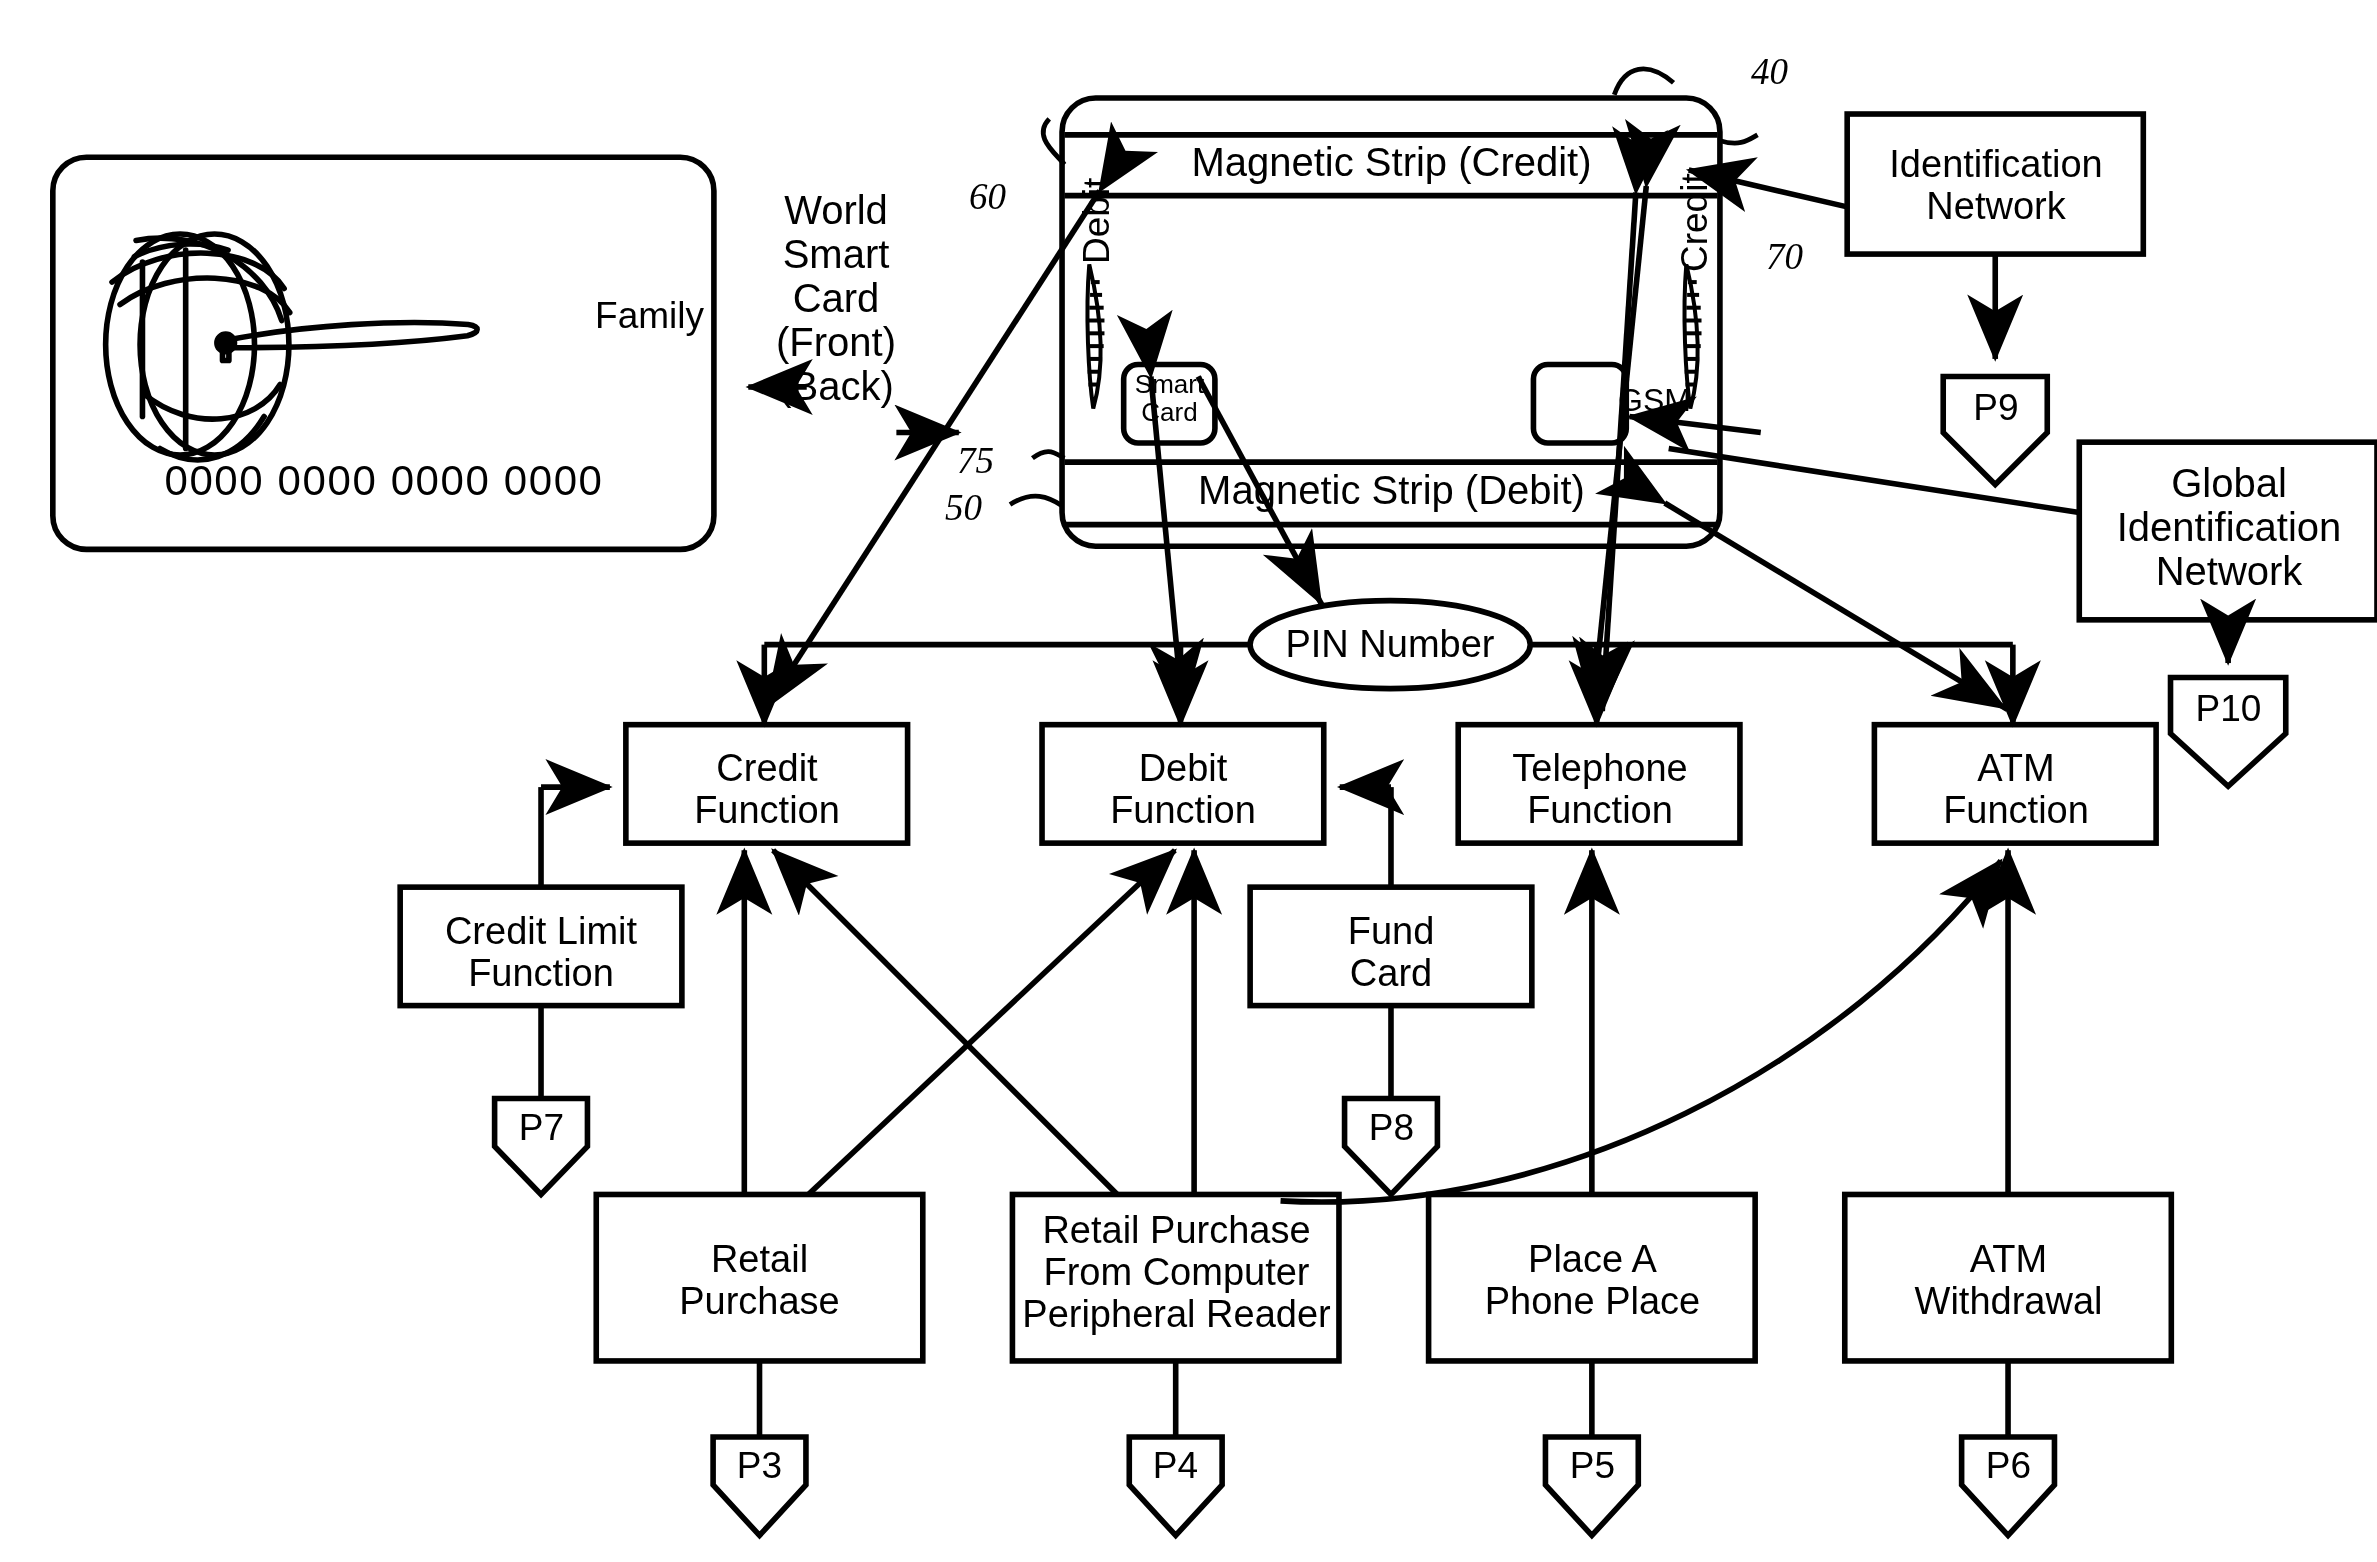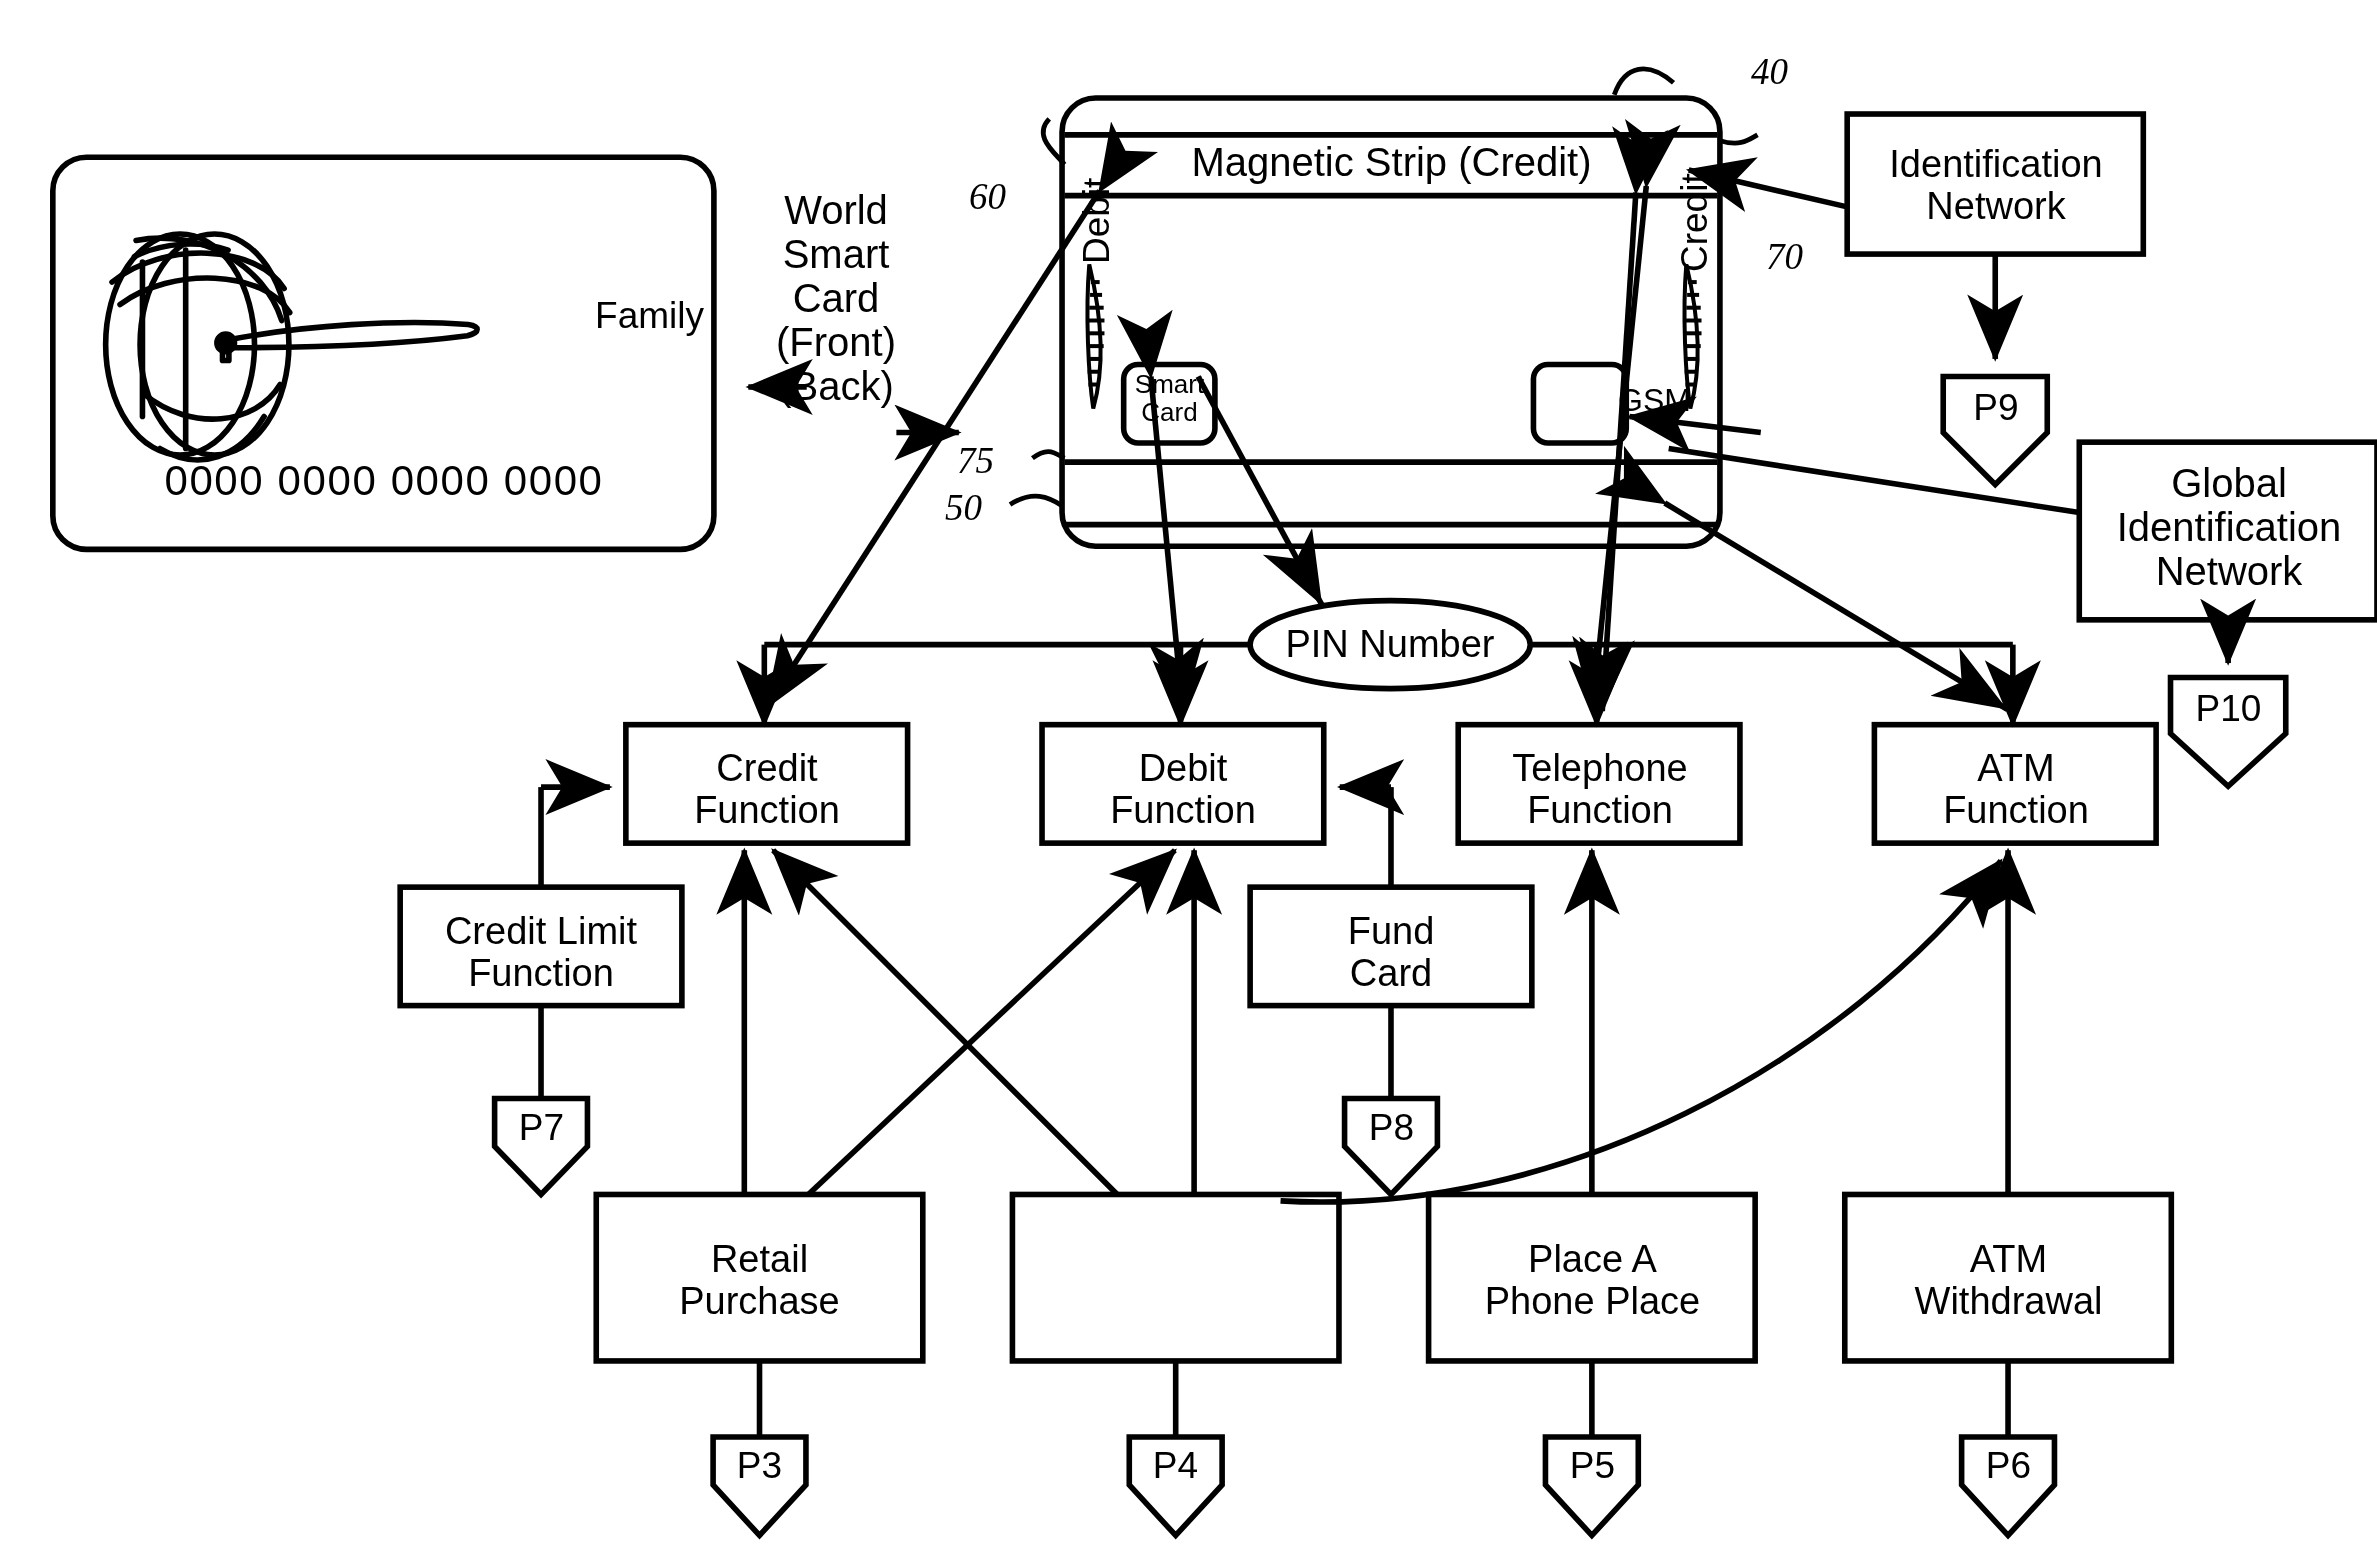--- a/index.html
+++ b/index.html
@@ -179,20 +179,21 @@
 
   <div class="lbl" style="left:744px;top:188px;width:184px;font-size:40px;">
     <div>World</div>
     <div>Smart</div>
     <div>Card</div>
     <div>(Front)</div>
     <div>(Back)</div>
   </div>
 
   <div class="lbl" style="left:1065px;top:140px;width:653px;font-size:40px;">Magnetic Strip (Credit)</div>
+  <div class="lbl" style="left:1065px;top:468px;width:653px;font-size:40px;">Magnetic Strip (Debit)</div>
   <div class="lbl" style="left:1077px;top:264px;width:152px;font-size:37px;transform:rotate(-90deg);transform-origin:left top;text-align:left;">Debit</div>
   <div class="lbl" style="left:1675px;top:272px;width:160px;font-size:37px;transform:rotate(-90deg);transform-origin:left top;text-align:left;">Credit</div>
   <div class="lbl" style="left:1124px;top:370px;width:91px;font-size:26px;line-height:1.08;">
     <div>Smart</div>
     <div>Card</div>
   </div>
   <div class="lbl" style="left:1608px;top:383px;width:93px;font-size:32px;">GSM</div>
 
   <div class="refnum" style="left:1751px;top:50px;">40</div>
   <div class="refnum" style="left:1766px;top:235px;">70</div>
@@ -243,20 +244,25 @@
     <div>Card</div>
   </div>
   <div class="ptag" style="left:1345px;top:1105px;width:93px;height:46px;">P8</div>
 
   <div class="lbl" style="left:596px;top:1239px;width:327px;font-size:38px;">
     <div>Retail</div>
     <div>Purchase</div>
   </div>
   <div class="ptag" style="left:713px;top:1443px;width:93px;height:46px;">P3</div>
 
+  <div class="lbl" style="left:1013px;top:1210px;width:327px;font-size:38px;">
+    <div>Retail Purchase</div>
+    <div>From Computer</div>
+    <div>Peripheral Reader</div>
+  </div>
   <div class="ptag" style="left:1129px;top:1443px;width:93px;height:46px;">P4</div>
 
   <div class="lbl" style="left:1429px;top:1239px;width:327px;font-size:38px;">
     <div>Place A</div>
     <div>Phone Place</div>
   </div>
   <div class="ptag" style="left:1546px;top:1443px;width:93px;height:46px;">P5</div>
 
   <div class="lbl" style="left:1845px;top:1239px;width:327px;font-size:38px;">
     <div>ATM</div>

